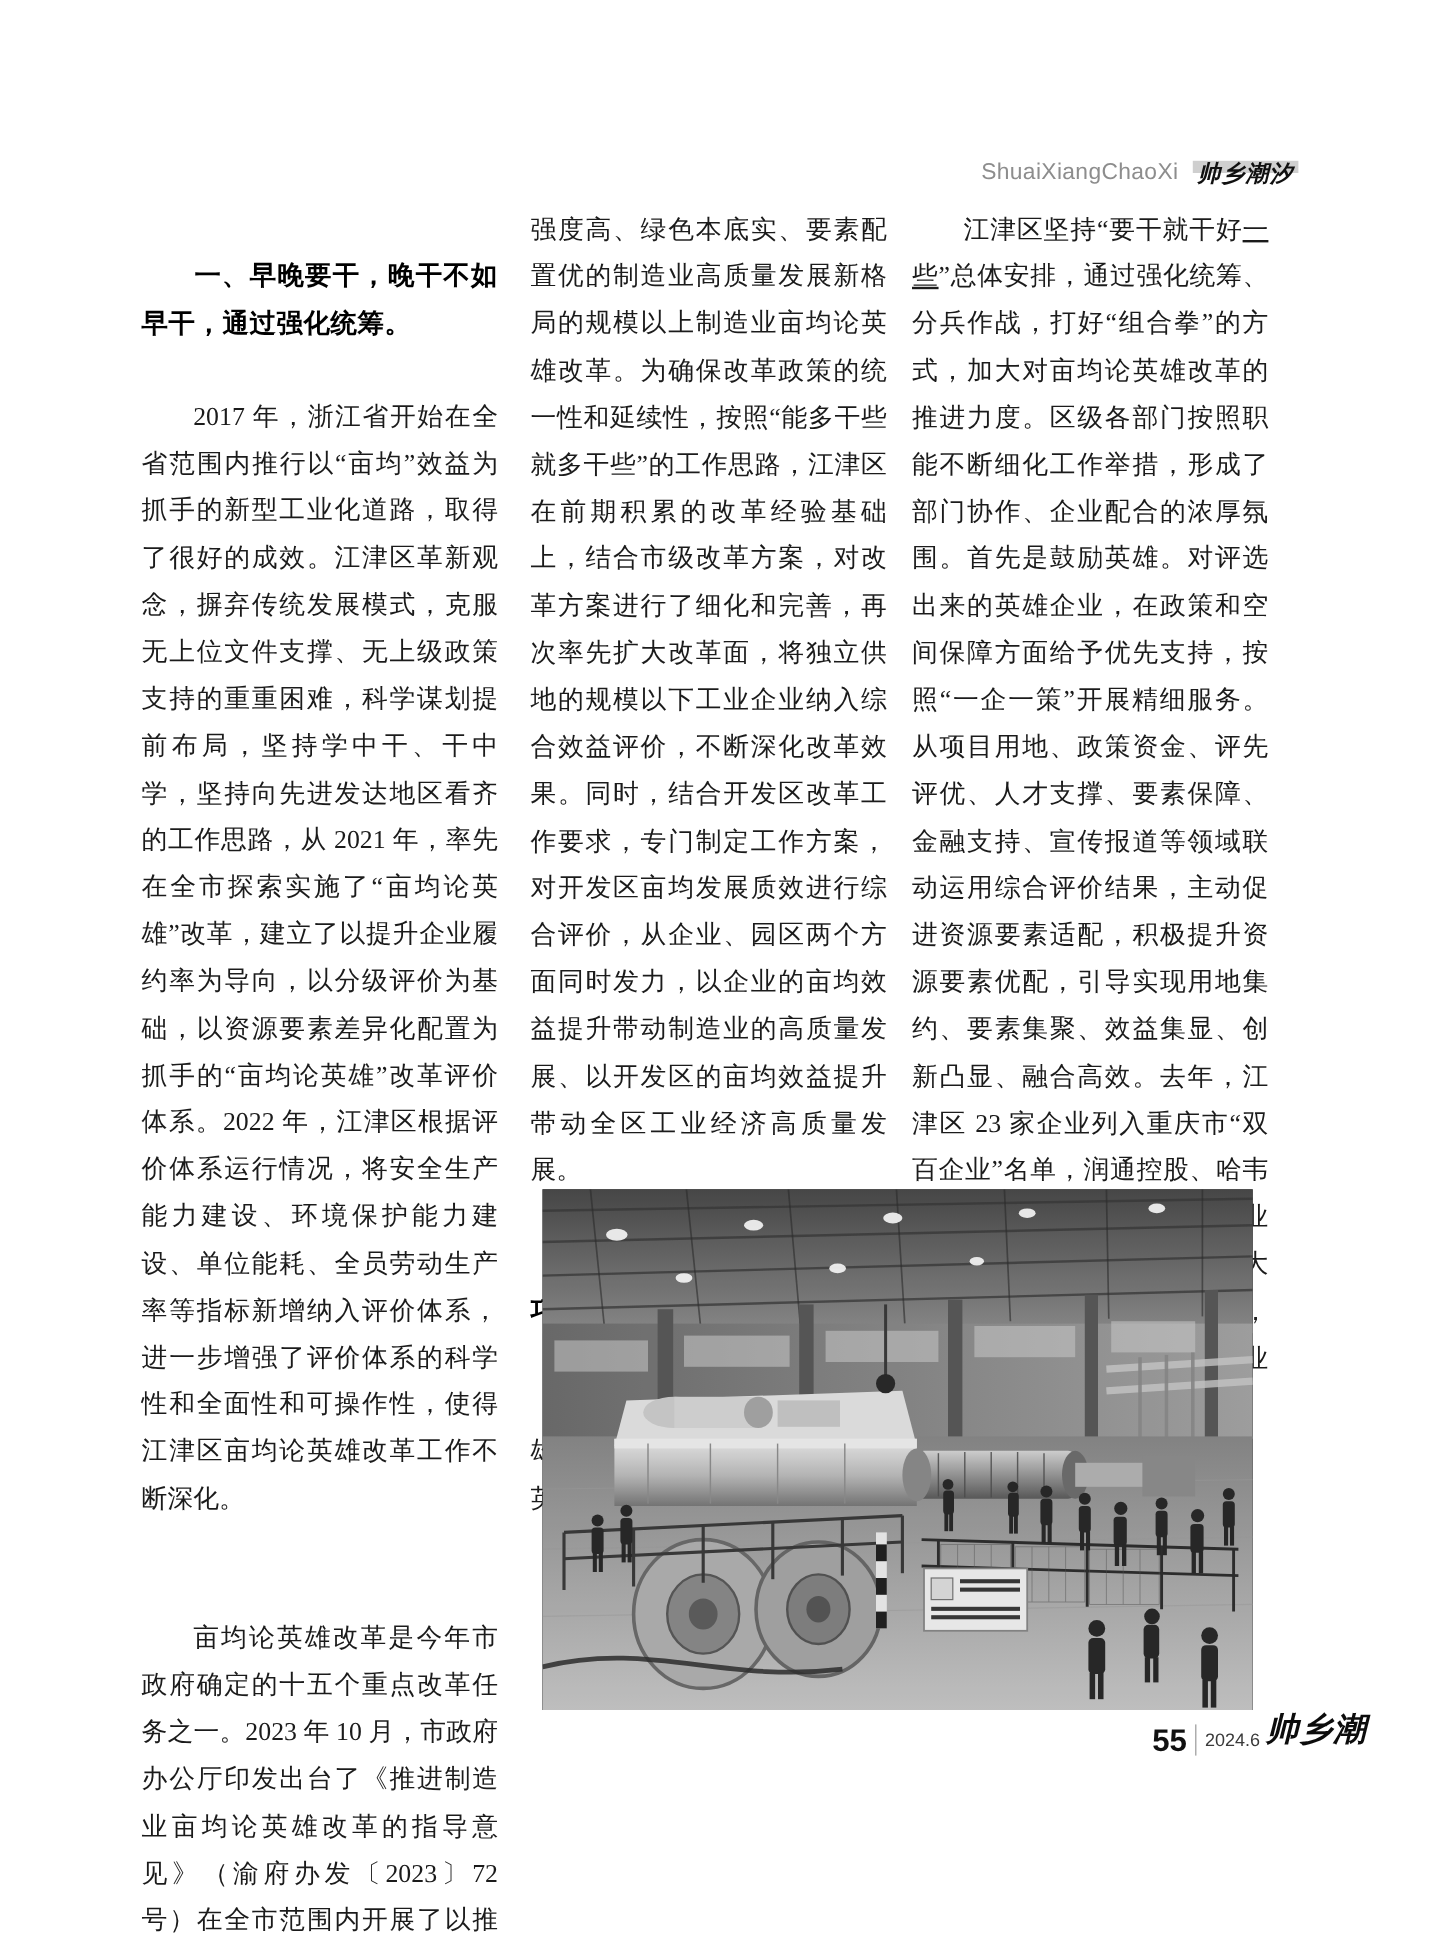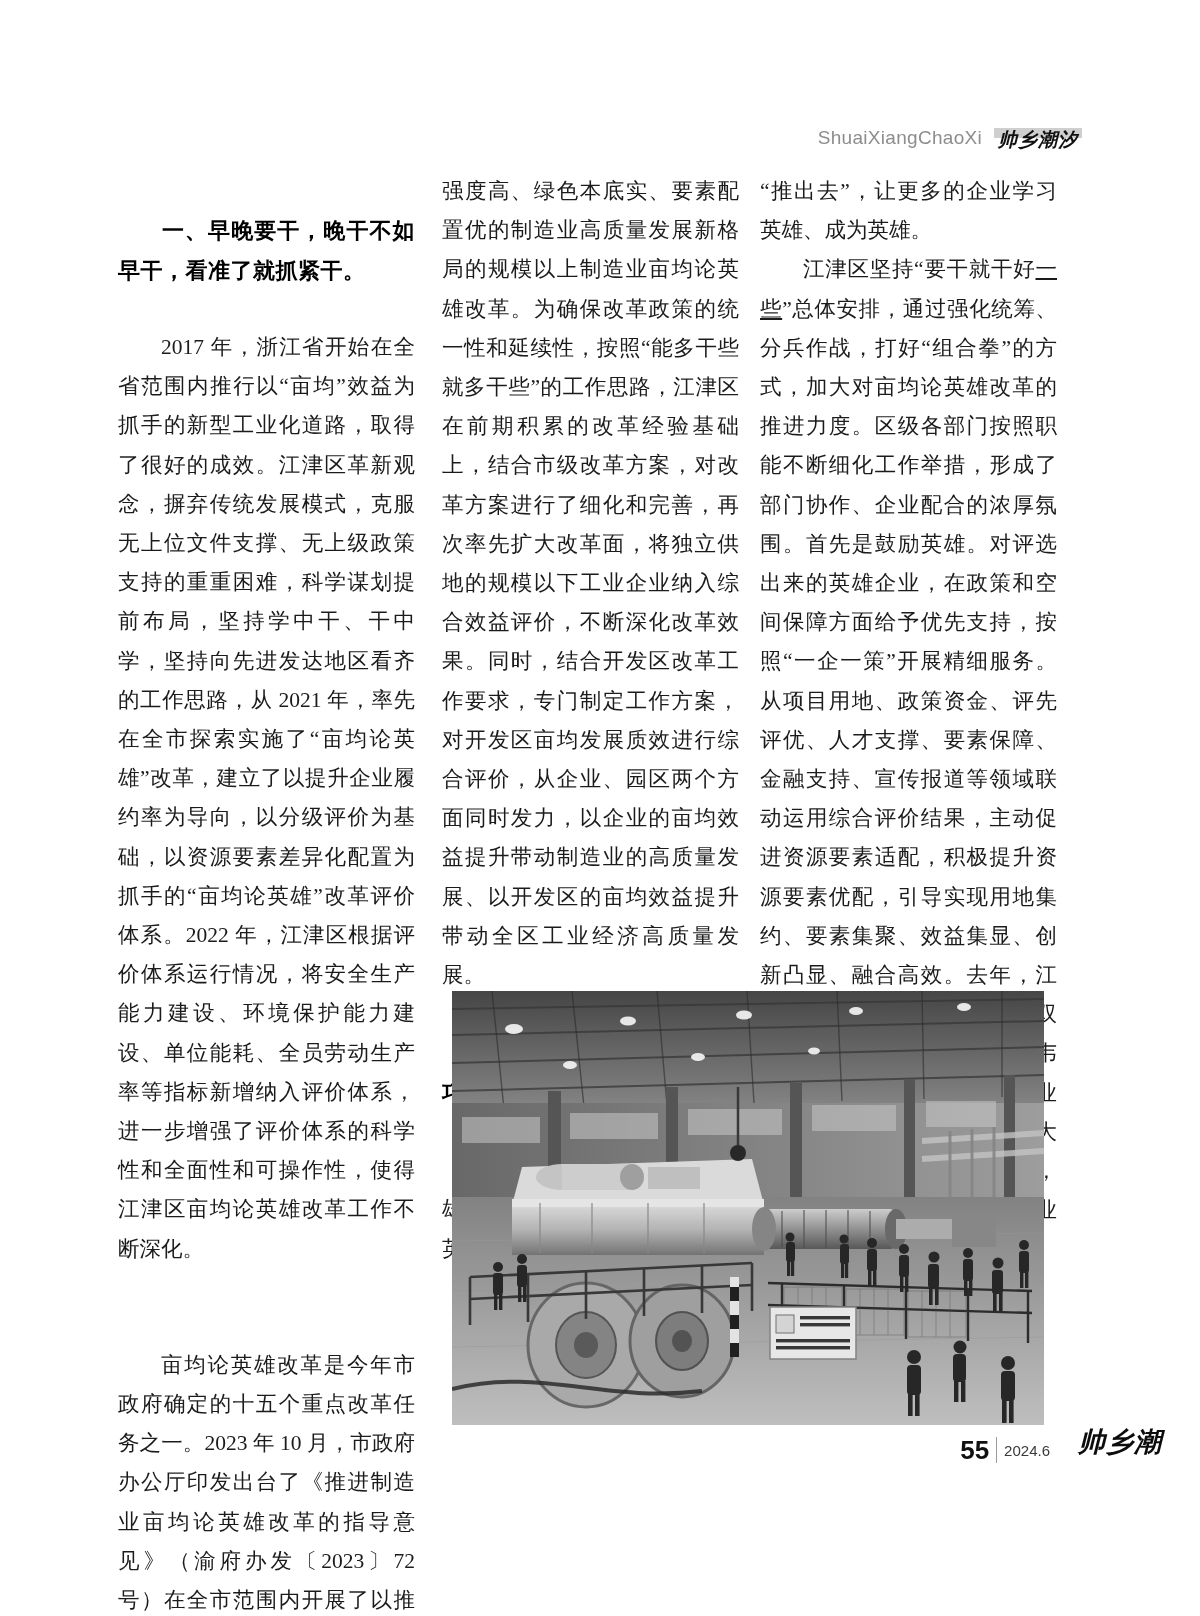--- a/index.html
+++ b/index.html
@@ -15,21 +15,21 @@
     position:absolute;
     inset:0;
   }
 
   
   .masthead{
     position:absolute;
     top:128px;
     right:118px;
     display:flex;
-    align-items:flex-start;
+    align-items:center;
     gap:12px;
     height:34px;
   }
   .masthead-latin{
     font-family:"Liberation Sans","DejaVu Sans",sans-serif;
     font-size:19px;
     letter-spacing:.3px;
     color:#8d8d8d;
     line-height:1;
     padding-bottom:3px;
@@ -116,21 +116,21 @@
     border-right:1.5px solid #9a9a9a;
   }
   .issue{
     font-family:"Liberation Sans","DejaVu Sans",sans-serif;
     font-size:15px;
     color:#3a3a3a;
     line-height:1;
   }
   .footer-logo{
     position:absolute;
-    left:1078px;
+    left:1055px;
     top:1428px;
     font-family:"DejaVu Sans","Liberation Sans",sans-serif;
     font-style:italic;
     font-weight:700;
     font-size:27px;
     letter-spacing:1px;
     color:#0c0c0c;
     line-height:1;
   }
 </style>
@@ -139,38 +139,37 @@
 
 <div class="page">
 
   <div class="masthead">
     <span class="masthead-latin">ShuaiXiangChaoXi</span>
     <span class="masthead-cn">帅乡潮汐</span>
   </div>
 
   <div class="col" id="col1">
     <div class="gap-lg"></div>
-    <p class="heading">一、早晚要干，晚干不如早干，看准了就抓紧干。</p>
+    <p class="heading">一、早晚要干，晚干不如早干，通过强化统筹。</p>
     <div class="gap-sm"></div>
     <p>2017 年，浙江省开始在全省范围内推行以“亩均”效益为抓手的新型工业化道路，取得了很好的成效。江津区革新观念，摒弃传统发展模式，克服无上位文件支撑、无上级政策支持的重重困难，科学谋划提前布局，坚持学中干、干中学，坚持向先进发达地区看齐的工作思路，从 2021 年，率先在全市探索实施了“亩均论英雄”改革，建立了以提升企业履约率为导向，以分级评价为基础，以资源要素差异化配置为抓手的“亩均论英雄”改革评价体系。2022 年，江津区根据评价体系运行情况，将安全生产能力建设、环境保护能力建设、单位能耗、全员劳动生产率等指标新增纳入评价体系，进一步增强了评价体系的科学性和全面性和可操作性，使得江津区亩均论英雄改革工作不断深化。</p>
     <div class="gap-lg"></div>
     <div class="gap-sm"></div>
     <p>亩均论英雄改革是今年市政府确定的十五个重点改革任务之一。2023 年 10 月，市政府办公厅印发出台了《推进制造业亩均论英雄改革的指导意见》（渝府办发〔2023〕72 号）在全市范围内开展了以推动形成亩均效益好、单位</p>
   </div>
 
   <div class="col" id="col2">
     <p class="cont">强度高、绿色本底实、要素配置优的制造业高质量发展新格局的规模以上制造业亩均论英雄改革。为确保改革政策的统一性和延续性，按照“能多干些就多干些”的工作思路，江津区在前期积累的改革经验基础上，结合市级改革方案，对改革方案进行了细化和完善，再次率先扩大改革面，将独立供地的规模以下工业企业纳入综合效益评价，不断深化改革效果。同时，结合开发区改革工作要求，专门制定工作方案，对开发区亩均发展质效进行综合评价，从企业、园区两个方面同时发力，以企业的亩均效益提升带动制造业的高质量发展、以开发区的亩均效益提升带动全区工业经济高质量发展。</p>
     <div class="gap-lg"></div>
     <p class="heading"><span>三、反正要干，硬干不如巧干，要干就干好</span><span class="uline">一些</span><span>。</span></p>
     <div class="gap-sm"></div>
     <p>亩均论英雄不仅仅是把英雄“论出来”，关键在于如何把英雄</p>
   </div>
 
   <div class="col" id="col3">
-    <p class="cont">“推出去”，让更多的企业学习英雄、成为英雄。</p>
     <p><span>江津区坚持“要干就干好</span><span class="uline">一些</span><span>”总体安排，通过强化统筹、分兵作战，打好“组合拳”的方式，加大对亩均论英雄改革的推进力度。区级各部门按照职能不断细化工作举措，形成了部门协作、企业配合的浓厚氛围。首先是鼓励英雄。对评选出来的英雄企业，在政策和空间保障方面给予优先支持，按照“一企一策”开展精细服务。从项目用地、政策资金、评先评优、人才支撑、要素保障、金融支持、宣传报道等领域联动运用综合评价结果，主动促进资源要素适配，积极提升资源要素优配，引导实现用地集约、要素集聚、效益集显、创新凸显、融合高效。去年，江津区 23 家企业列入重庆市“双百企业”名单，润通控股、哈韦斯特铝获 2023 年重庆民营企业 100 强。然后是督促后进，加大对后进企业的反向倒逼力度，强化督促整改。区领导对企业负责人</span></p>
   </div>
 
   <div class="photo">
     <svg width="592" height="434" viewBox="0 0 592 434" xmlns="http://www.w3.org/2000/svg">
       <defs>
         <linearGradient id="roofg" x1="0" y1="0" x2="0" y2="1">
           <stop offset="0%" stop-color="#4a4a4a"></stop>
           <stop offset="100%" stop-color="#8e8e8e"></stop>
         </linearGradient>

